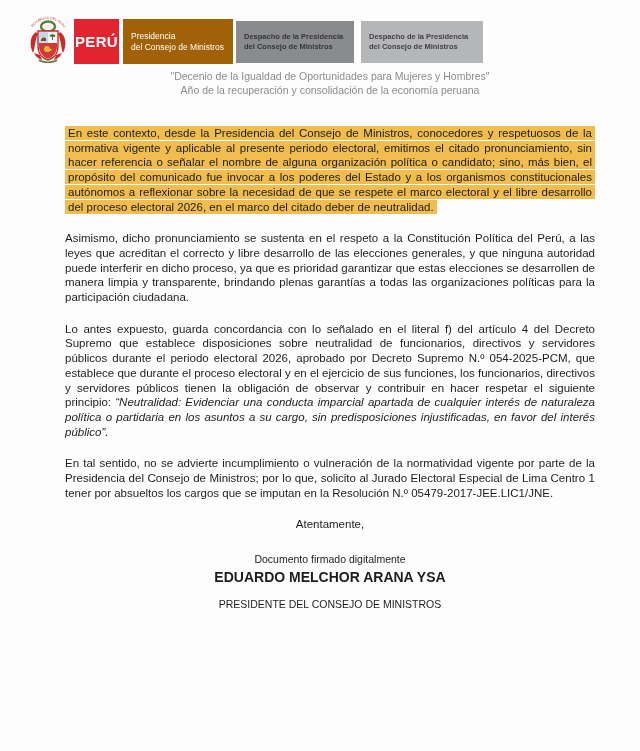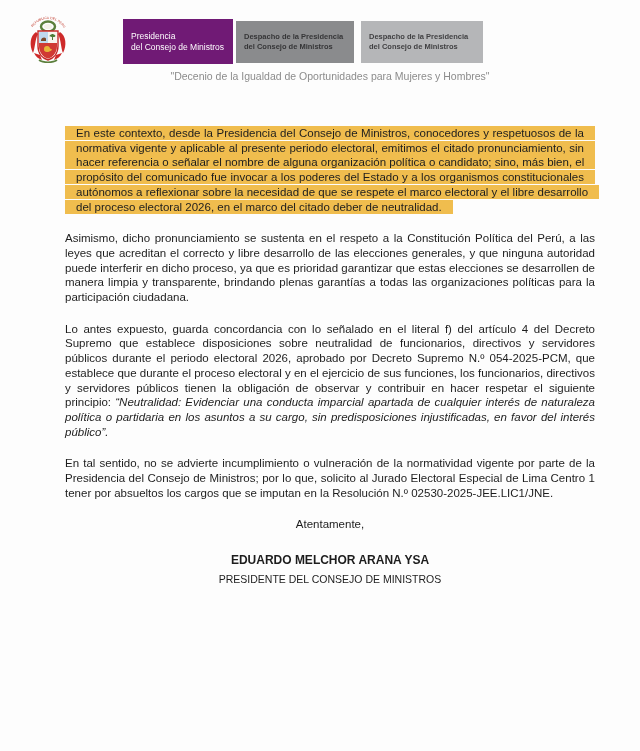--- a/index.html
+++ b/index.html
@@ -33,30 +33,30 @@
     position: absolute; left: 20px; top: 69px; width: 620px;
     text-align: center; color: #8c8c8c; font-size: 10.5px; line-height: 14px;
   }
   
   .content {
     position: absolute; left: 65px; top: 126px; width: 530px;
     font-size: 11.5px; line-height: 14.7px; text-align: justify;
   }
   .content p { margin-bottom: 17px; }
   .hl {
-    padding: 1px 11px;
+    padding: 1px 3px;
     -webkit-box-decoration-break: clone;
     box-decoration-break: clone;
   }
   .it { font-style: italic; }
   .closing { text-align: center; }
   
   .sig { text-align: center; margin-top: 20px; }
   .sig-note { font-size: 10.5px; line-height: 15px; margin-bottom: 2px; }
-  .sig-name { font-size: 12px; font-weight: bold; line-height: 16px; margin-bottom: 3px; }
+  .sig-name { font-size: 14px; font-weight: bold; line-height: 16px; margin-bottom: 11px; }
   .sig-role { font-size: 10.5px; line-height: 16px; margin-bottom: 12px; }
   .sig-org  { font-size: 12.5px; line-height: 17px; }
 </style>
 </head>
 <body>
 
 <div class="page">
 
   <div class="emblem">
     <svg width="44" height="56" viewBox="0 0 44 56" xmlns="http://www.w3.org/2000/svg">
@@ -82,50 +82,55 @@
 
       <path d="M15,29 C16,26 19,26 20,27.5 L20,30 L15,30 Z" fill="#7a4a2b"></path>
       <path d="M26,23 L27,23 L27,29 L26,29 Z M23.5,25 C24,22.5 29,22.5 29.5,25 C29,26.6 24,26.6 23.5,25 Z" fill="#4c7a36"></path>
       <circle cx="21" cy="38" r="3" fill="#e8b53a"></circle>
       <path d="M18,39 C20,41.5 25,41 26,38.5 L24,37.5 Z" fill="#e8b53a"></path>
 
       <path d="M13,49 C17,52 27,52 31,49" fill="none" stroke="#5b7f3c" stroke-width="1.6"></path>
     </svg>
   </div>
 
+  <div class="brand-box" style="background: rgb(228, 35, 48); color: rgb(255, 255, 255);">
+    <span>PERÚ</span>
+  </div>
 
-  <div class="hdr-box box-0" style="background: #701a75; color: rgb(255, 255, 255);">
+  <div class="hdr-box box-0" style="background: #a16207; color: rgb(255, 255, 255);">
     <span class="ln">Presidencia</span>
     <span class="ln">del Consejo de Ministros</span>
   </div>
   <div class="hdr-box box-1" style="background: rgb(138, 139, 141); color: rgb(53, 53, 55);">
     <span class="ln">Despacho de la Presidencia</span>
     <span class="ln">del Consejo de Ministros</span>
   </div>
   <div class="hdr-box box-2" style="background: rgb(181, 182, 184); color: rgb(65, 65, 67);">
     <span class="ln">Despacho de la Presidencia</span>
     <span class="ln">del Consejo de Ministros</span>
   </div>
 
   <div class="taglines">
     <div>"Decenio de la Igualdad de Oportunidades para Mujeres y Hombres"</div>
+    <div>Año de la recuperación y consolidación de la economía peruana</div>
   </div>
 
   <div class="content">
     <p><span class="hl" style="background: rgb(240, 189, 78);">En este contexto, desde la Presidencia del Consejo de Ministros, conocedores y respetuosos de la normativa vigente y aplicable al presente periodo electoral, emitimos el citado pronunciamiento, sin hacer referencia o señalar el nombre de alguna organización política o candidato; sino, más bien, el propósito del comunicado fue invocar a los poderes del Estado y a los organismos constitucionales autónomos a reflexionar sobre la necesidad de que se respete el marco electoral y el libre desarrollo del proceso electoral 2026, en el marco del citado deber de neutralidad.</span></p>
 
     <p>Asimismo, dicho pronunciamiento se sustenta en el respeto a la Constitución Política del Perú, a las leyes que acreditan el correcto y libre desarrollo de las elecciones generales, y que ninguna autoridad puede interferir en dicho proceso, ya que es prioridad garantizar que estas elecciones se desarrollen de manera limpia y transparente, brindando plenas garantías a todas las organizaciones políticas para la participación ciudadana.</p>
 
     <p><span>Lo antes expuesto, guarda concordancia con lo señalado en el literal f) del artículo 4 del Decreto Supremo que establece disposiciones sobre neutralidad de funcionarios, directivos y servidores públicos durante el periodo electoral 2026, aprobado por Decreto Supremo N.º 054-2025-PCM, que establece que durante el proceso electoral y en el ejercicio de sus funciones, los funcionarios, directivos y servidores públicos tienen la obligación de observar y contribuir en hacer respetar el siguiente principio: </span><span class="it">“Neutralidad: Evidenciar una conducta imparcial apartada de cualquier interés de naturaleza política o partidaria en los asuntos a su cargo, sin predisposiciones injustificadas, en favor del interés público”.</span></p>
 
-    <p>En tal sentido, no se advierte incumplimiento o vulneración de la normatividad vigente por parte de la Presidencia del Consejo de Ministros; por lo que, solicito al Jurado Electoral Especial de Lima Centro 1 tener por absueltos los cargos que se imputan en la Resolución N.º 02530-2025-JEE.LIC1/JNE.</p>
+    <p>En tal sentido, no se advierte incumplimiento o vulneración de la normatividad vigente por parte de la Presidencia del Consejo de Ministros; por lo que, solicito al Jurado Electoral Especial de Lima Centro 1 tener por absueltos los cargos que se imputan en la Resolución N.º 05479-2017-JEE.LIC1/JNE.</p>
 
 
 
     <p class="closing">Atentamente,</p>
 
     <div class="sig">
+      <div class="sig-note">Documento firmado digitalmente</div>
       <div class="sig-name">EDUARDO MELCHOR ARANA YSA</div>
       <div class="sig-role">PRESIDENTE DEL CONSEJO DE MINISTROS</div>
     </div>
   </div>
 
 </div>
 
 </body></html>

